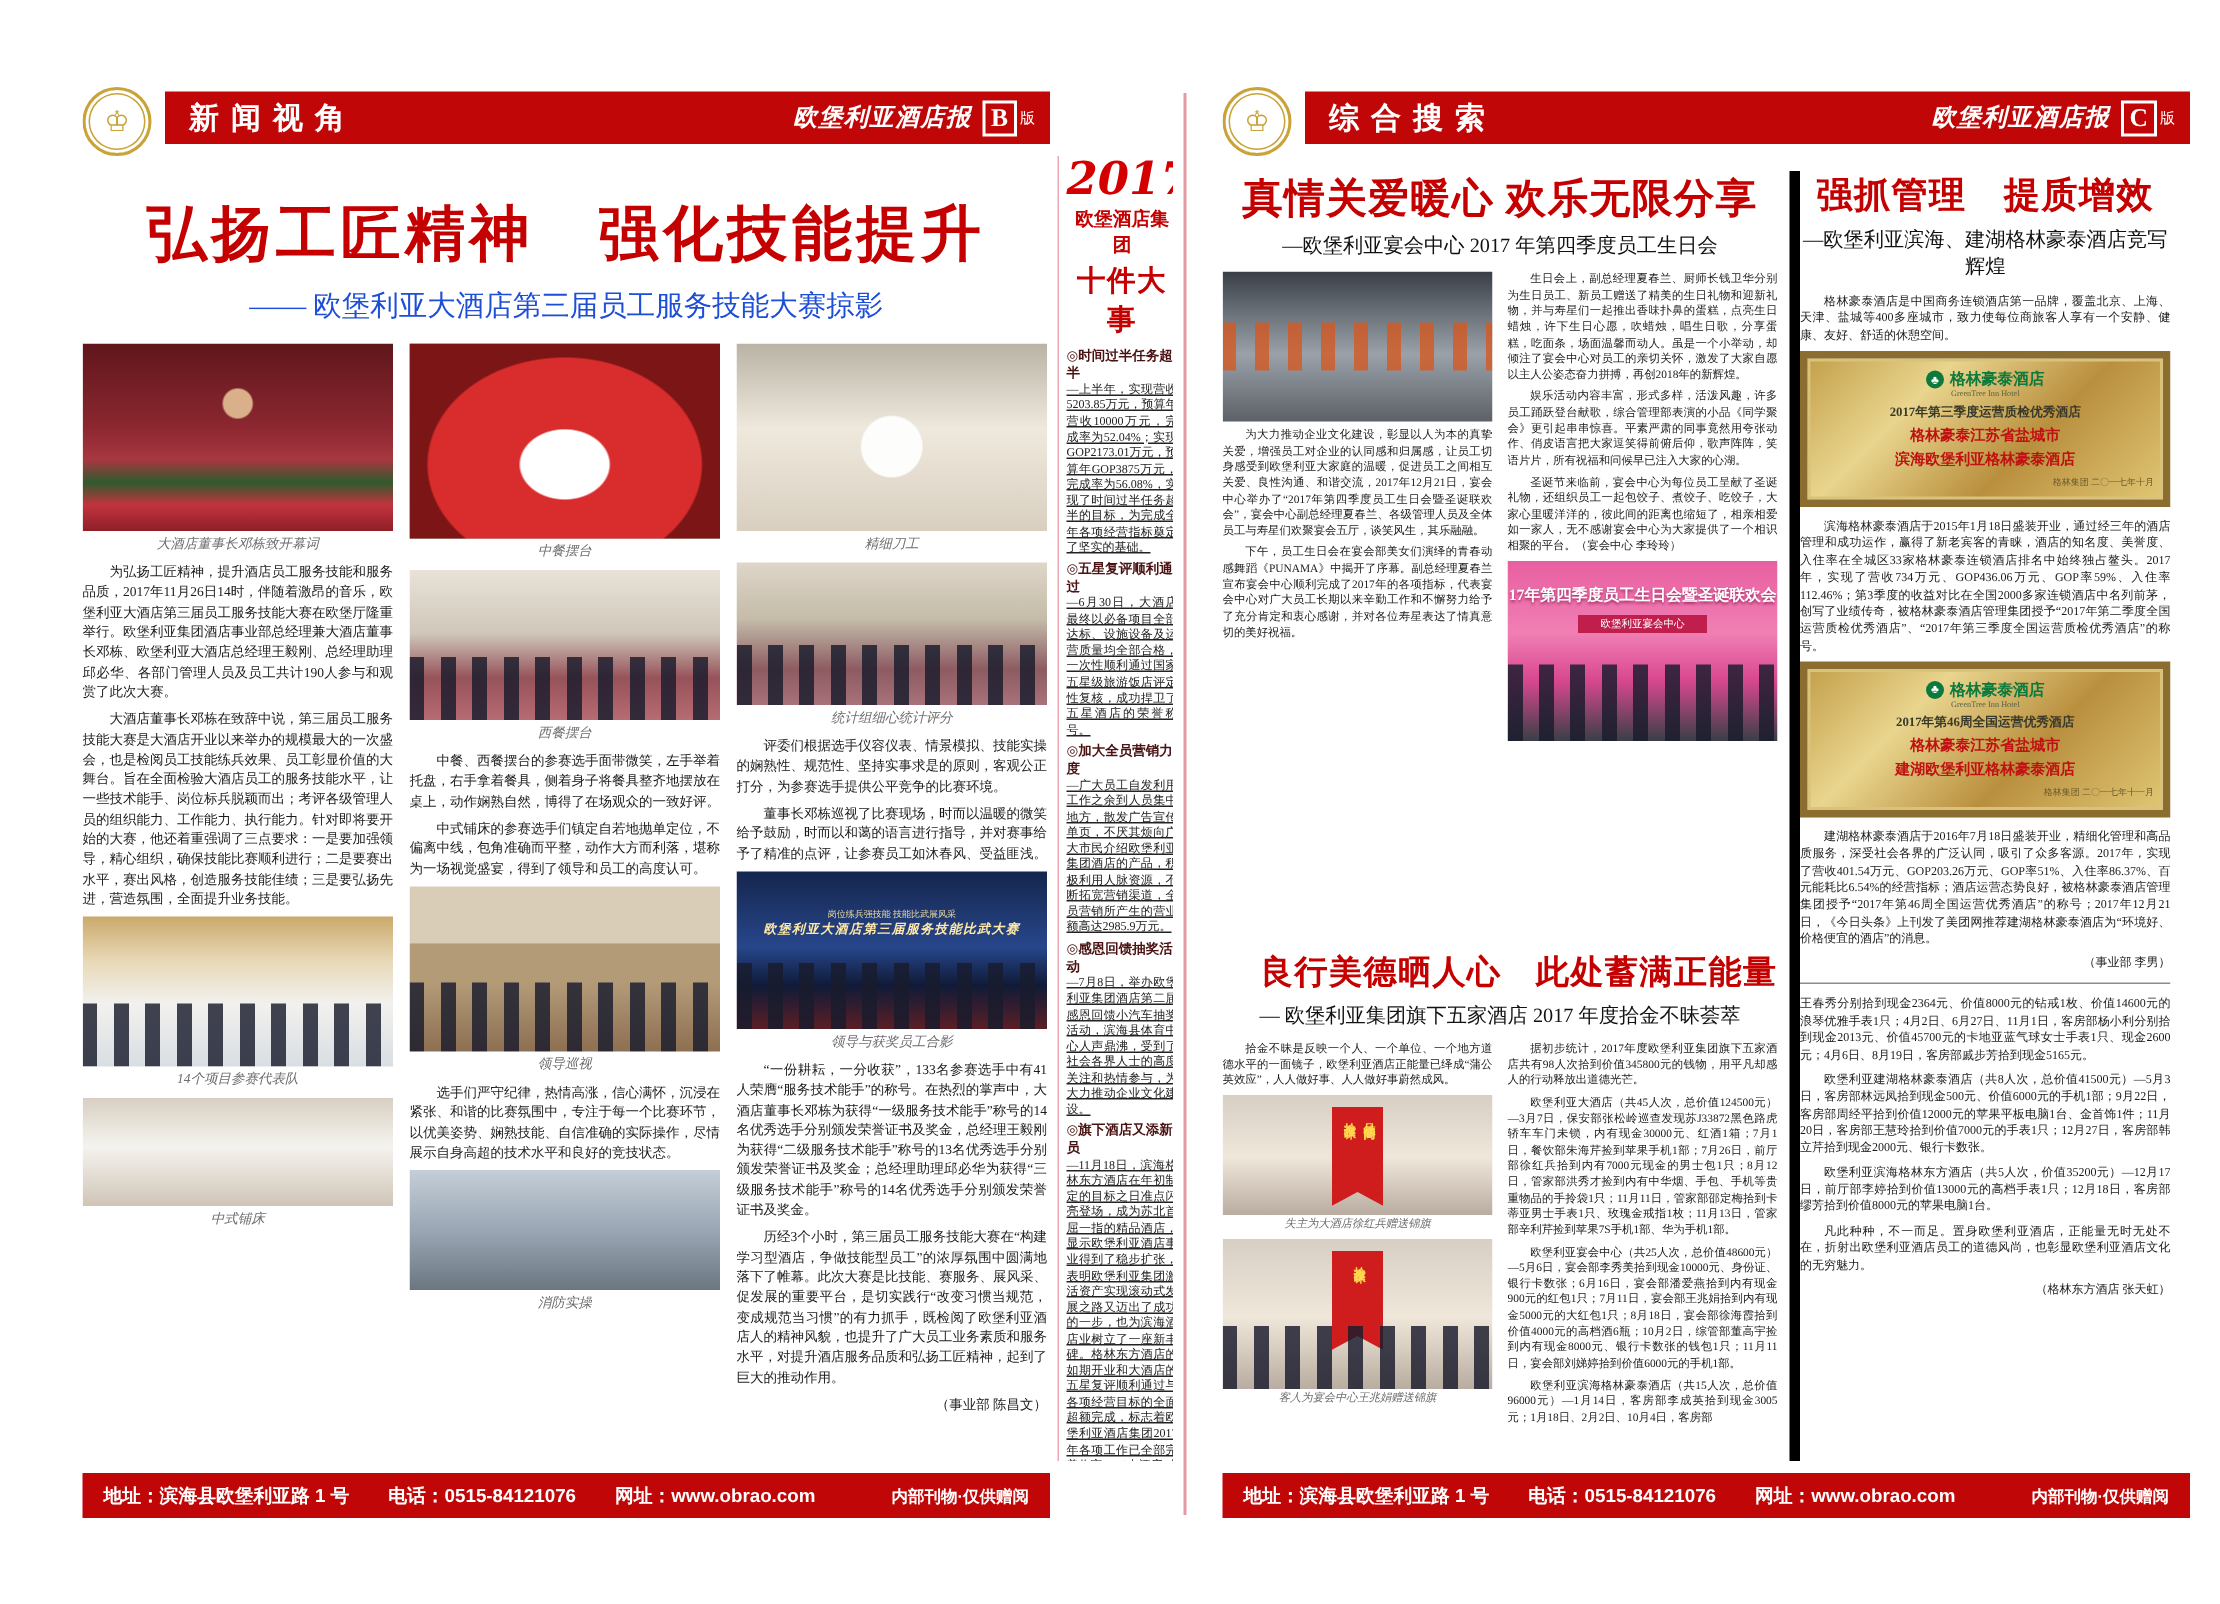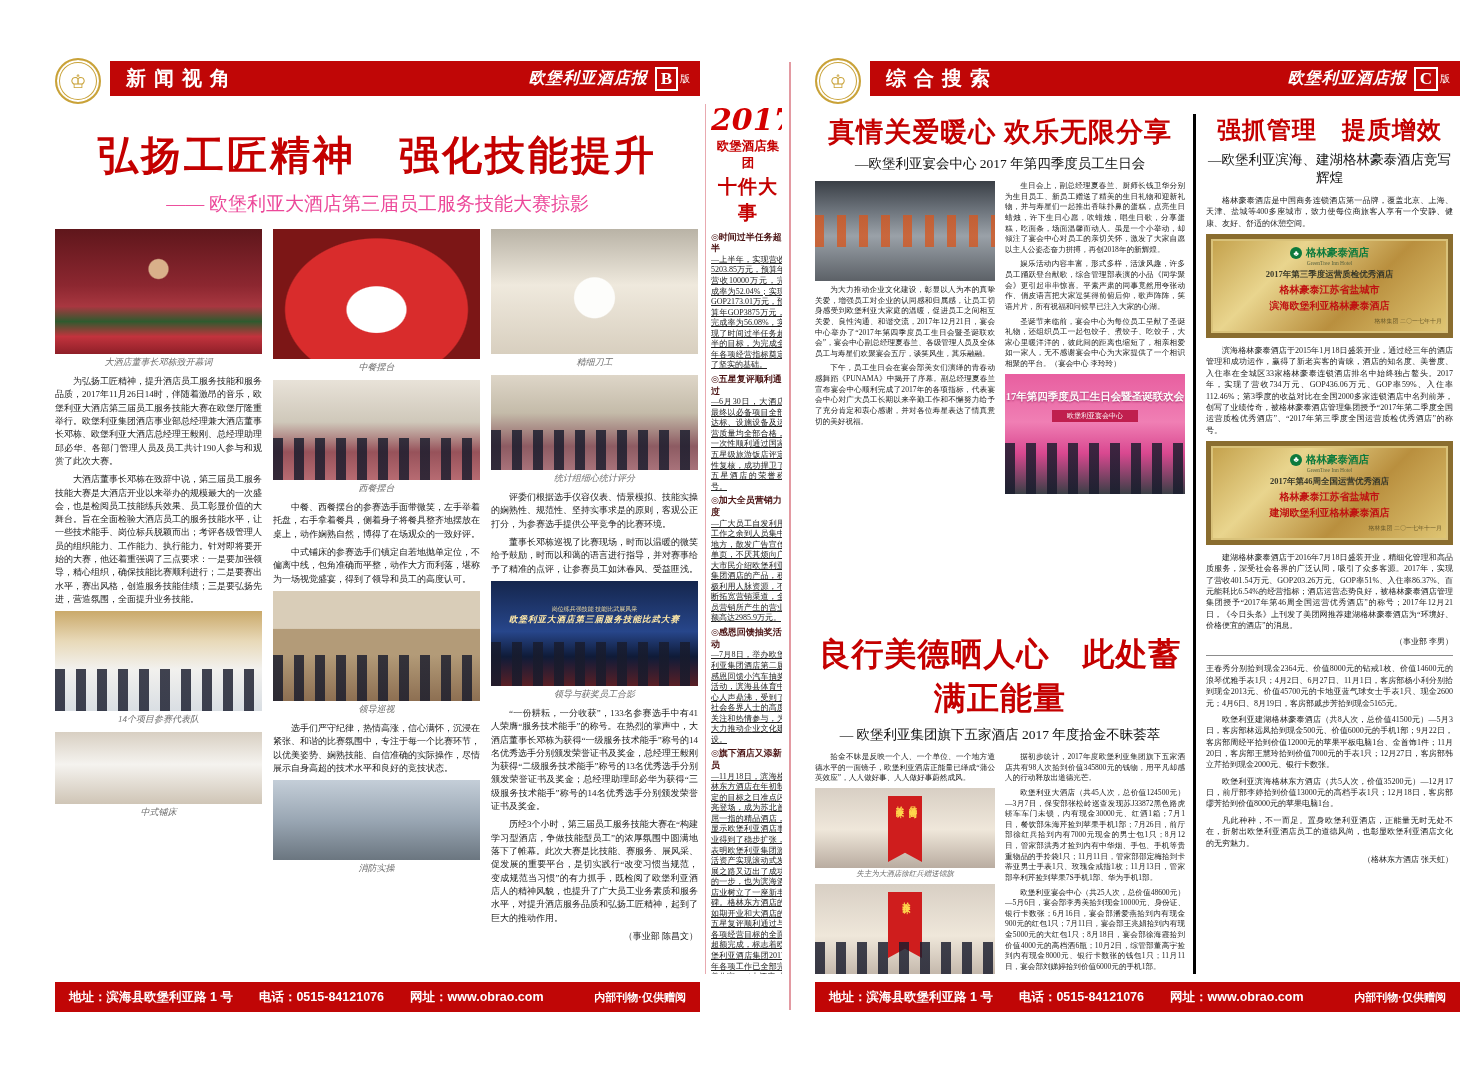--- a/index.html
+++ b/index.html
@@ -23,21 +23,21 @@
   .section-name{color:#fff;font-weight:bold;font-size:20px;letter-spacing:8px;font-family:"Liberation Serif",serif;}
   .paper-wrap{display:flex;align-items:center;color:#fff;}
   .paper-script{font-style:italic;font-weight:bold;font-size:16px;letter-spacing:1px;}
   .edbox{display:inline-block;border:2px solid #fff;padding:0 4px;margin-left:7px;
     font-size:17px;font-weight:bold;line-height:20px;}
   .edword{font-size:10px;margin-left:2px;}
 
   
   .headline{width:645px;text-align:center;color:#c40000;font-weight:bold;font-size:40px;
     letter-spacing:3px;margin:24px 0 8px;}
-  .subhead{width:645px;text-align:center;font-size:19px;margin-bottom:12px;color:#ec4899;}
+  .subhead{width:645px;text-align:center;font-size:19px;margin-bottom:12px;color:#1d4ed8;}
 
   
   .b-cols{display:flex;gap:11px;width:645px;height:742px;overflow:hidden;margin-top:6px;}
   .bcol{width:207px;overflow:hidden;}
   .bcol p{font-size:9px;line-height:1.48;text-align:justify;text-indent:2em;margin:0 0 5px;}
   .caption{font-size:9px;color:#6d6d6d;text-align:center;margin:2px 0 6px;font-style:italic;}
   .sign{font-size:9px;text-align:right;margin:0 0 4px;color:#1a1a1a;}
 
   
   .ph{position:relative;width:100%;overflow:hidden;}
@@ -80,23 +80,23 @@
   .strip-year{color:#d40000;font-size:30px;font-weight:bold;font-style:italic;text-align:center;
     font-family:"DejaVu Serif",serif;line-height:1.05;}
   .strip-org{color:#c40000;font-size:12.5px;font-weight:bold;text-align:center;margin-top:2px;}
   .strip-title{color:#c40000;font-size:19px;font-weight:bold;text-align:center;margin:2px 0 6px;letter-spacing:1px;}
   .strip-item-h{font-size:9px;font-weight:bold;color:#4a1212;line-height:1.3;margin-top:3px;}
   .strip-item-b{font-size:8px;line-height:1.32;color:#222;text-align:justify;text-decoration:underline;}
 
   
   .c-body{display:flex;margin-top:10px;width:645px;}
   .c-left{width:370px;overflow:hidden;height:860px;}
-  .c-right{width:247px;margin-left:8px;border-left:3px solid #000000;padding-left:10px;overflow:hidden;height:860px;}
+  .c-right{width:247px;margin-left:8px;border-left:7px solid #000000;overflow:hidden;height:860px;}
   .art-title{color:#c40000;font-weight:bold;text-align:center;letter-spacing:1px;}
-  .t27{font-size:27px;} .t26{font-size:32px;} .t24{font-size:24px;}
+  .t27{font-size:27px;} .t26{font-size:22px;text-align:right;} .t24{font-size:24px;}
   .art-sub{text-align:center;font-size:13.5px;margin:5px 0 8px;color:#111;}
   .a-grid{display:flex;gap:10px;overflow:hidden;}
   .subcol{width:180px;overflow:hidden;}
   .c-left p{font-size:7.6px;line-height:1.4;text-align:justify;text-indent:2em;margin:0 0 4px;}
   .c-left .caption{font-size:7.5px;margin:1px 0 5px;}
   .c-right p{font-size:8px;line-height:1.42;text-align:justify;text-indent:2em;margin:0 0 5px;}
   .c-right .sign{font-size:8px;font-family:Liberation Serif, serif;}
   .noindent{text-indent:0 !important;}
   .a1{height:452px;overflow:hidden;}
   .a2{height:400px;overflow:hidden;margin-top:6px;}

